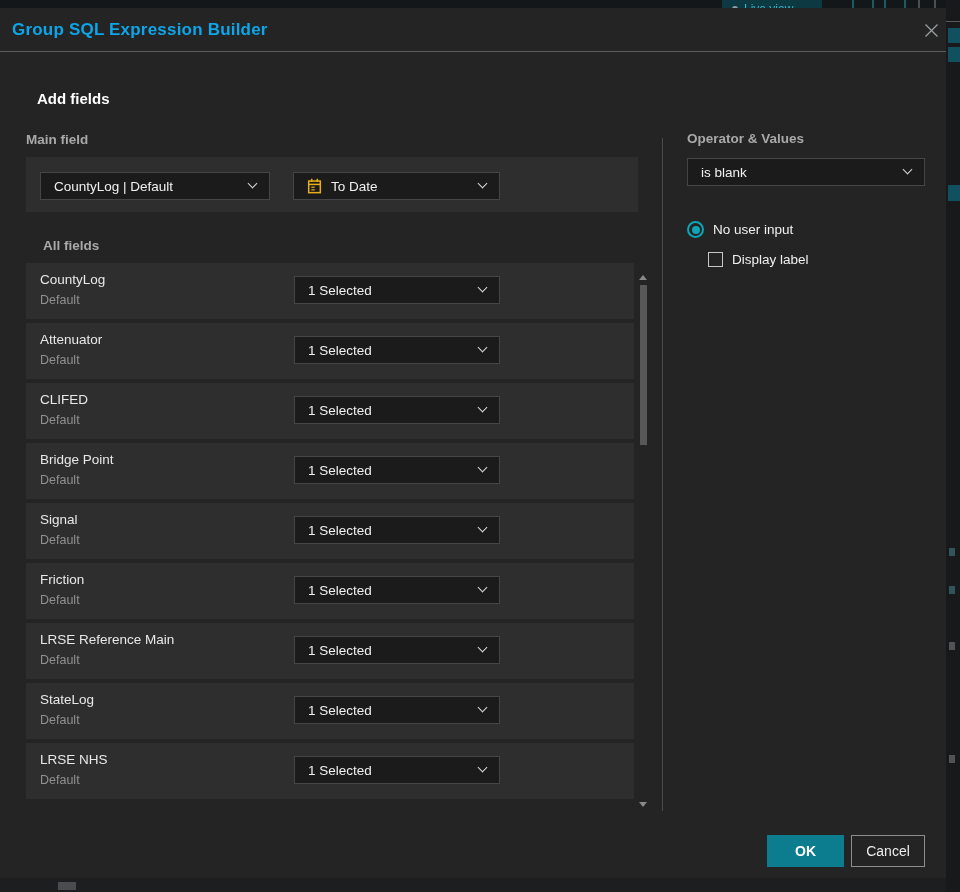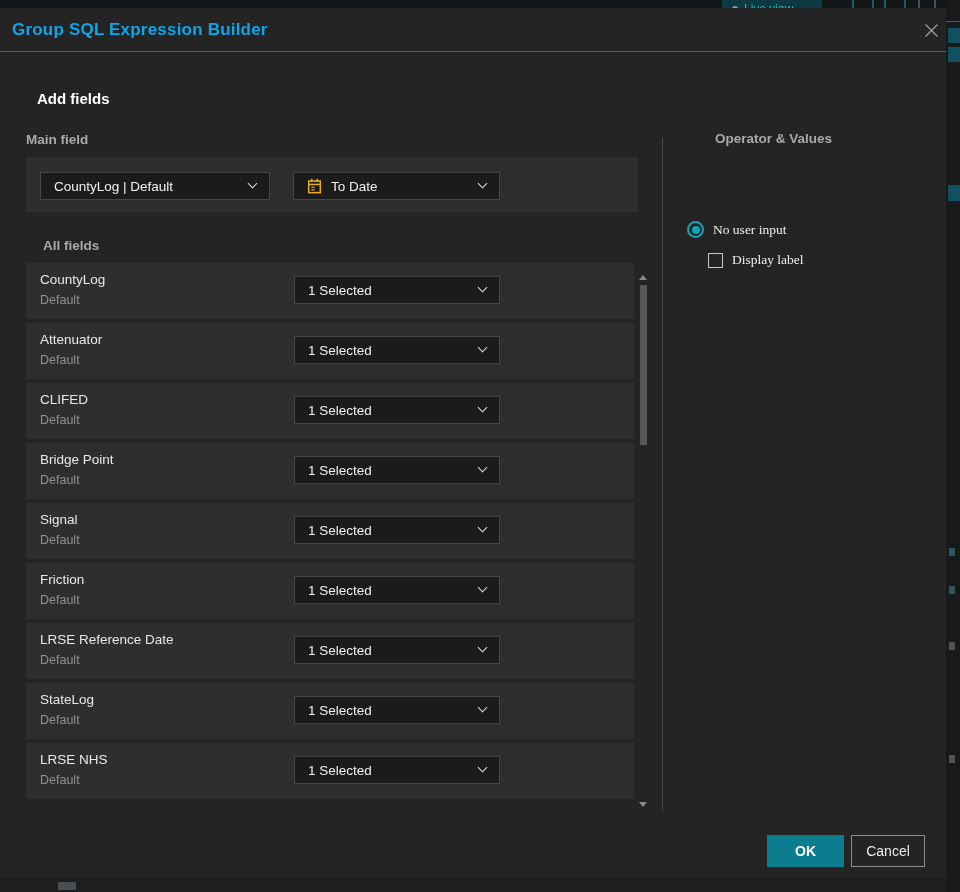--- a/index.html
+++ b/index.html
@@ -72,21 +72,21 @@
   .scrollbar { left:636px; top:263px; width:14px; height:540px; }
   .sb-arrow { position:absolute; left:3px; width:0; height:0; border-left:4px solid transparent; border-right:4px solid transparent; }
   .sb-up   { top:4px;    border-bottom:5px solid #8a8a8a; }
   .sb-down { bottom:4px; border-top:5px solid #8a8a8a; }
   .sb-thumb { position:absolute; left:4px; top:14px; width:7px; height:160px; background:#585858; }
 
   .v-divider { left:662px; top:130px; width:1px; height:673px; background:#4a4a4a; }
 
   
   .dd-operator { left:687px; top:150px; width:238px; }
-  .opt-row { position:absolute; display:flex; align-items:center; cursor:pointer;font-family:Liberation Serif, serif; }
+  .opt-row { position:absolute; display:flex; align-items:center; cursor:pointer; }
   .radio-outer {
     width:17px; height:17px; border-radius:50%; border:2px solid var(--accent,#0ea5b8);
     position:relative; background:transparent; flex:0 0 auto;
   }
   .radio-dot { position:absolute; left:2.5px; top:2.5px; width:8px; height:8px; border-radius:50%; background:var(--accent,#0ea5b8); }
   .checkbox { width:15px; height:15px; border:1px solid #c7c7c7; background:transparent; flex:0 0 auto; }
   .opt-label { font-size:13.5px; color:#f0f0f0; margin-left:9px; }
 
   
   .btn { position:absolute; height:32px; font-size:14px; cursor:pointer; display:flex; align-items:center; justify-content:center; }
@@ -201,21 +201,21 @@
       </div>
       <div class="field-row">
         <span class="field-name">Friction</span>
         <span class="field-type">Default</span>
         <div class="dropdown dd-row">
           <span>1 Selected</span>
           <span class="chev"></span>
         </div>
       </div>
       <div class="field-row">
-        <span class="field-name">LRSE Reference Date</span>
+        <span class="field-name">LRSE Reference Main</span>
         <span class="field-type">Default</span>
         <div class="dropdown dd-row">
           <span>1 Selected</span>
           <span class="chev"></span>
         </div>
       </div>
       <div class="field-row">
         <span class="field-name">StateLog</span>
         <span class="field-type">Default</span>
         <div class="dropdown dd-row">
@@ -234,21 +234,25 @@
   </div>
 
   <div class="abs scrollbar">
     <span class="sb-arrow sb-up"></span>
     <span class="sb-thumb"></span>
     <span class="sb-arrow sb-down"></span>
   </div>
 
   <div class="abs v-divider"></div>
 
-  <div class="heading-sub" style="left:715px; top:123px;">Operator &amp; Values</div>
+  <div class="heading-sub" style="left:687px; top:123px;">Operator &amp; Values</div>
+  <div class="dropdown dd-operator">
+    <span>is blank</span>
+    <span class="chev"></span>
+  </div>
 
   <div class="opt-row" style="left:687px; top:213px;">
     <span class="radio-outer" id="radio-no-user-input">
         <span class="radio-dot"></span>
       </span>
     <span class="opt-label">No user input</span>
   </div>
 
   <div class="opt-row" style="left:708px; top:244px;">
     <span class="checkbox" id="checkbox-display-label"></span>

